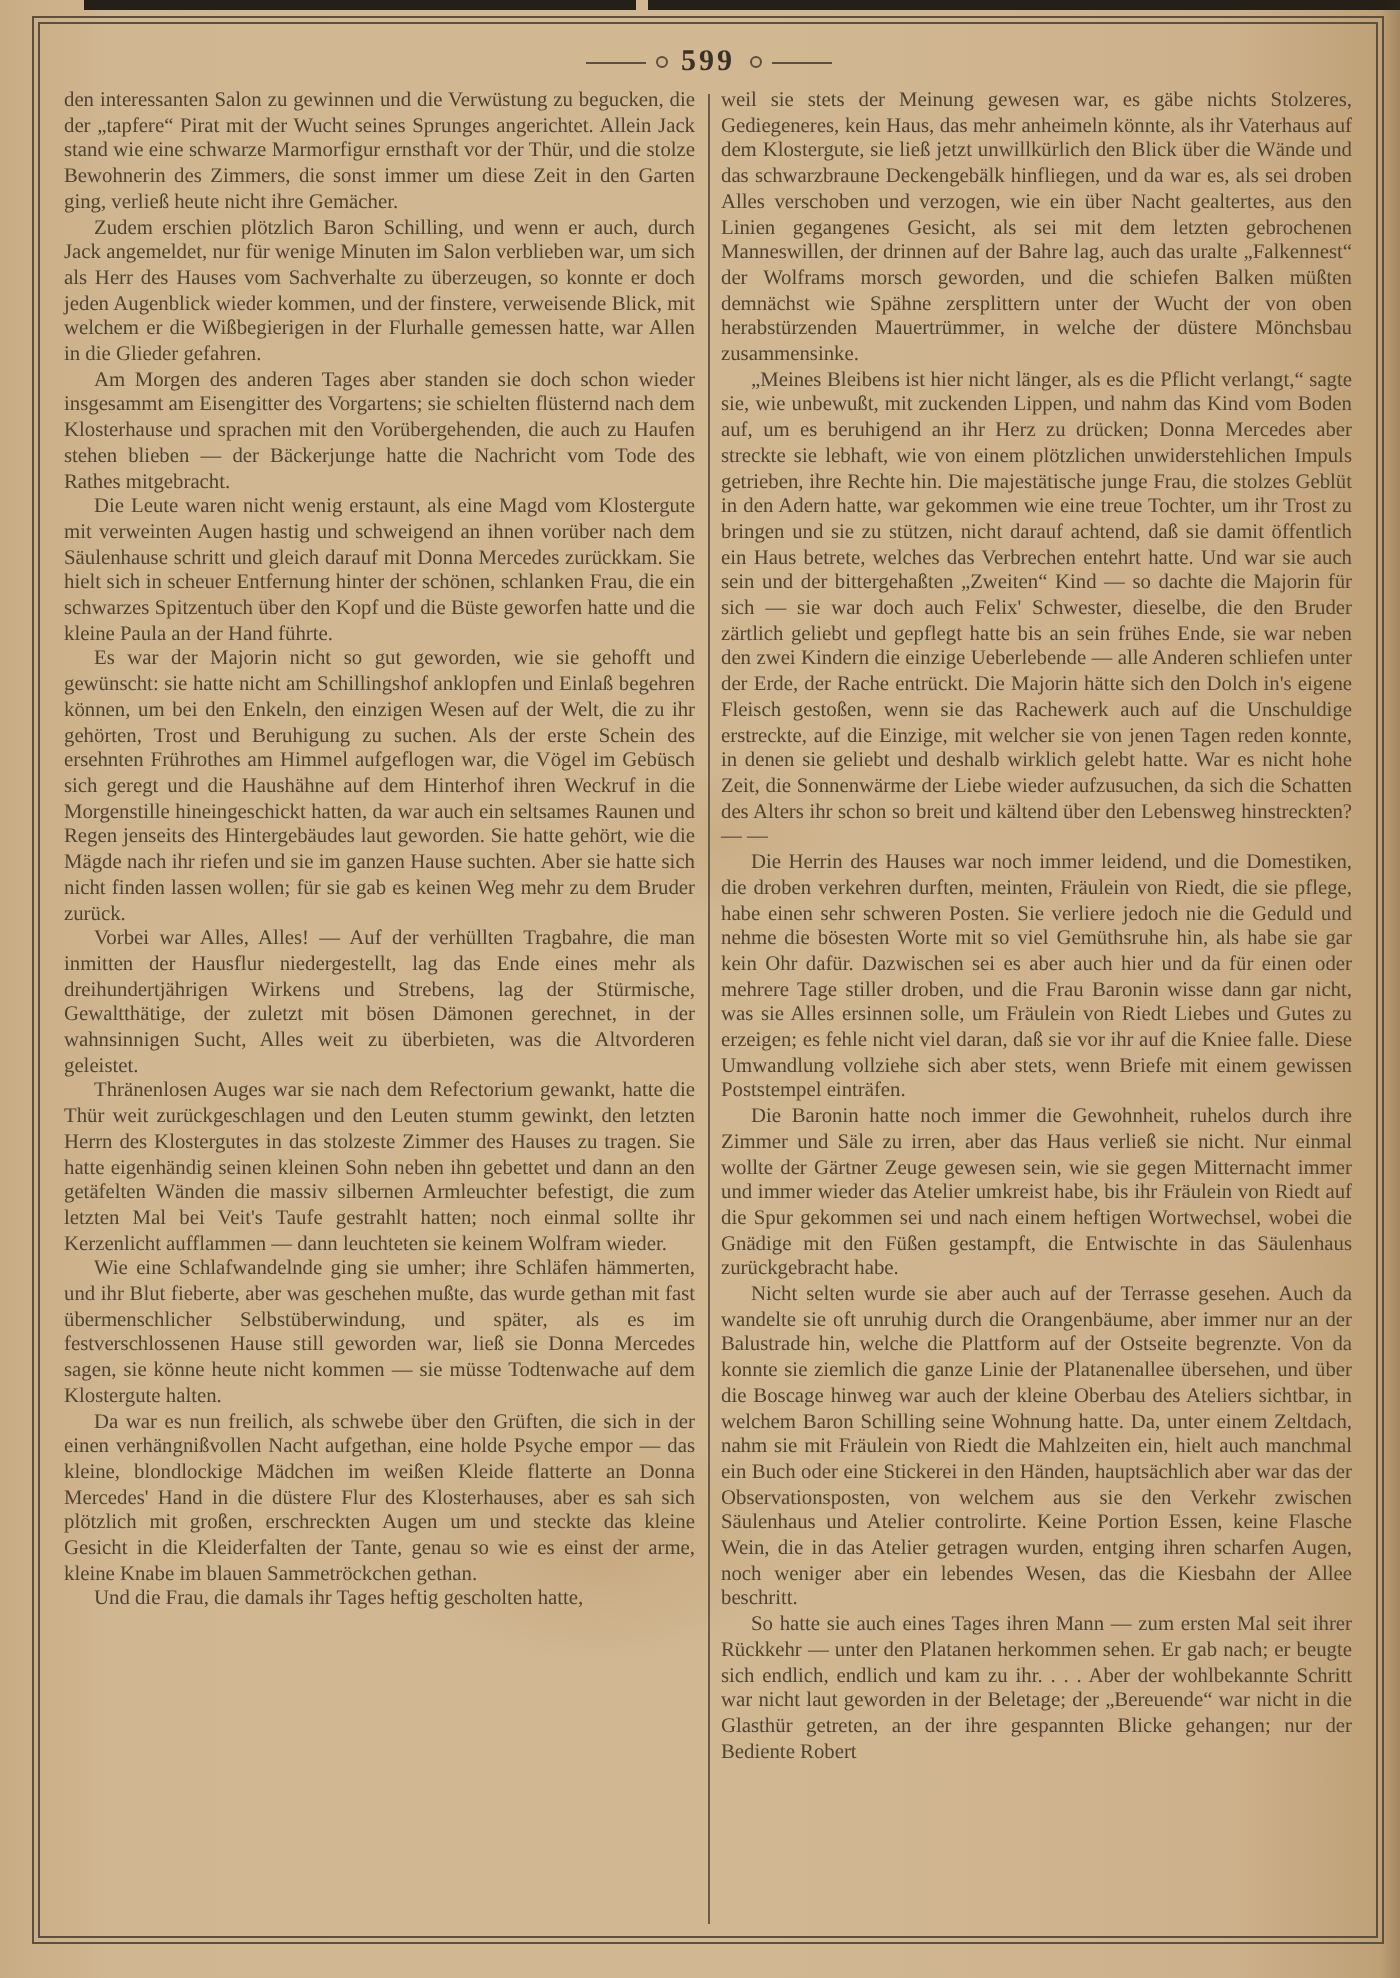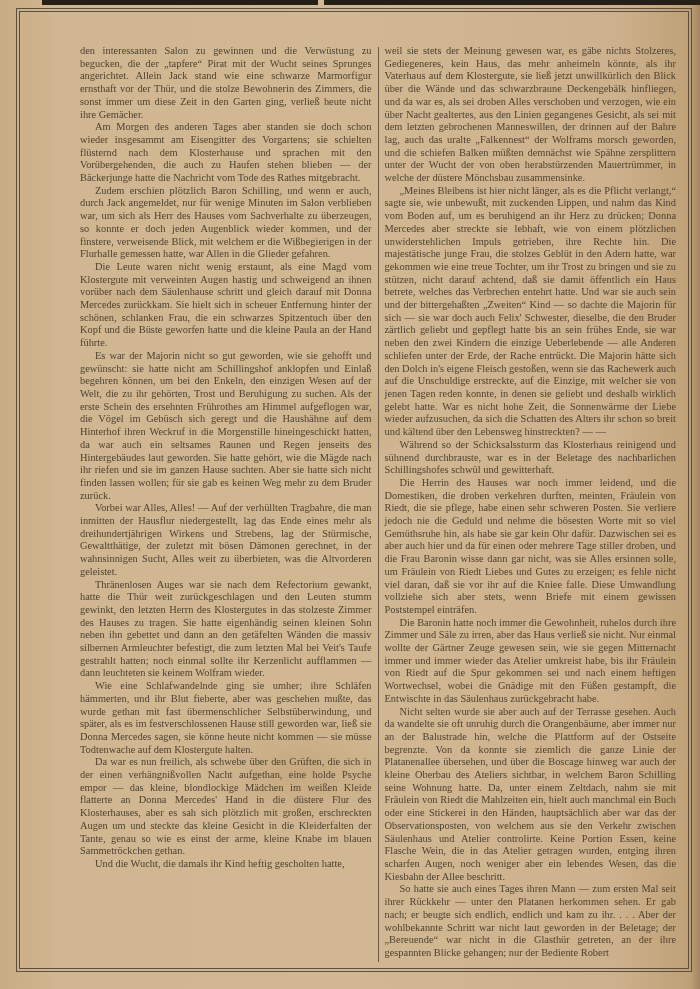--- a/index.html
+++ b/index.html
@@ -33,21 +33,21 @@
     position:absolute;top:9px;left:0;right:0;height:20px;
     display:flex;align-items:center;justify-content:center;gap:7px;
     color:#41382a;
   }
   .num{font-weight:bold;font-size:15px;letter-spacing:1.5px;color:#3b3225;}
   .orn{display:flex;align-items:center;gap:5px;}
   .dash{display:inline-block;width:30px;height:0;border-top:1px solid #5d4f3e;}
   .circ{display:inline-block;width:4px;height:4px;border:1px solid #5d4f3e;border-radius:50%;}
   .columns{
     position:absolute;top:33px;left:8px;right:8px;bottom:6px;
-    display:flex;overflow:hidden;margin-left:48px;
+    display:flex;overflow:hidden;
   }
   .col{
     flex:1 1 0;overflow:hidden;
     font-size:10.4px;line-height:12.7px;text-align:justify;
     color:#4e4231;padding:0 4px;
     text-rendering:optimizeLegibility;
   }
   .divider{width:1px;background:#6b5c48;margin:2px 2px 0 2px;}
   .col p{margin:0;text-indent:15px;}
   .col p.no-indent{text-indent:0;}
@@ -55,39 +55,49 @@
 </head>
 <body>
 
 <div class="page">
   <div class="top-bar seg1"></div>
   <div class="top-bar seg2"></div>
 
   <div class="frame">
     <div class="frame-inner">
 
+      <div class="pagenum-row">
+        <span class="orn">
+          <span class="dash"></span>
+          <span class="circ"></span>
+        </span>
+        <span class="num">599</span>
+        <span class="orn">
+          <span class="circ"></span>
+          <span class="dash"></span>
+        </span>
+      </div>
 
       <div class="columns">
         <div class="col">
             <p class="no-indent">den interessanten Salon zu gewinnen und die Verwüstung zu begucken, die der „tapfere“ Pirat mit der Wucht seines Sprunges angerichtet. Allein Jack stand wie eine schwarze Marmorfigur ernsthaft vor der Thür, und die stolze Bewohnerin des Zimmers, die sonst immer um diese Zeit in den Garten ging, verließ heute nicht ihre Gemächer.</p>
+            <p>Zudem erschien plötzlich Baron Schilling, und wenn er auch, durch Jack angemeldet, nur für wenige Minuten im Salon verblieben war, um sich als Herr des Hauses vom Sachverhalte zu überzeugen, so konnte er doch jeden Augenblick wieder kommen, und der finstere, verweisende Blick, mit welchem er die Wißbegierigen in der Flurhalle gemessen hatte, war Allen in die Glieder gefahren.</p>
             <p>Am Morgen des anderen Tages aber standen sie doch schon wieder insgesammt am Eisengitter des Vorgartens; sie schielten flüsternd nach dem Klosterhause und sprachen mit den Vorübergehenden, die auch zu Haufen stehen blieben — der Bäckerjunge hatte die Nachricht vom Tode des Rathes mitgebracht.</p>
-            <p>Zudem erschien plötzlich Baron Schilling, und wenn er auch, durch Jack angemeldet, nur für wenige Minuten im Salon verblieben war, um sich als Herr des Hauses vom Sachverhalte zu überzeugen, so konnte er doch jeden Augenblick wieder kommen, und der finstere, verweisende Blick, mit welchem er die Wißbegierigen in der Flurhalle gemessen hatte, war Allen in die Glieder gefahren.</p>
             <p>Die Leute waren nicht wenig erstaunt, als eine Magd vom Klostergute mit verweinten Augen hastig und schweigend an ihnen vorüber nach dem Säulenhause schritt und gleich darauf mit Donna Mercedes zurückkam. Sie hielt sich in scheuer Entfernung hinter der schönen, schlanken Frau, die ein schwarzes Spitzentuch über den Kopf und die Büste geworfen hatte und die kleine Paula an der Hand führte.</p>
             <p>Es war der Majorin nicht so gut geworden, wie sie gehofft und gewünscht: sie hatte nicht am Schillingshof anklopfen und Einlaß begehren können, um bei den Enkeln, den einzigen Wesen auf der Welt, die zu ihr gehörten, Trost und Beruhigung zu suchen. Als der erste Schein des ersehnten Frührothes am Himmel aufgeflogen war, die Vögel im Gebüsch sich geregt und die Haushähne auf dem Hinterhof ihren Weckruf in die Morgenstille hineingeschickt hatten, da war auch ein seltsames Raunen und Regen jenseits des Hintergebäudes laut geworden. Sie hatte gehört, wie die Mägde nach ihr riefen und sie im ganzen Hause suchten. Aber sie hatte sich nicht finden lassen wollen; für sie gab es keinen Weg mehr zu dem Bruder zurück.</p>
             <p>Vorbei war Alles, Alles! — Auf der verhüllten Tragbahre, die man inmitten der Hausflur niedergestellt, lag das Ende eines mehr als dreihundertjährigen Wirkens und Strebens, lag der Stürmische, Gewaltthätige, der zuletzt mit bösen Dämonen gerechnet, in der wahnsinnigen Sucht, Alles weit zu überbieten, was die Altvorderen geleistet.</p>
             <p>Thränenlosen Auges war sie nach dem Refectorium gewankt, hatte die Thür weit zurückgeschlagen und den Leuten stumm gewinkt, den letzten Herrn des Klostergutes in das stolzeste Zimmer des Hauses zu tragen. Sie hatte eigenhändig seinen kleinen Sohn neben ihn gebettet und dann an den getäfelten Wänden die massiv silbernen Armleuchter befestigt, die zum letzten Mal bei Veit's Taufe gestrahlt hatten; noch einmal sollte ihr Kerzenlicht aufflammen — dann leuchteten sie keinem Wolfram wieder.</p>
             <p>Wie eine Schlafwandelnde ging sie umher; ihre Schläfen hämmerten, und ihr Blut fieberte, aber was geschehen mußte, das wurde gethan mit fast übermenschlicher Selbstüberwindung, und später, als es im festverschlossenen Hause still geworden war, ließ sie Donna Mercedes sagen, sie könne heute nicht kommen — sie müsse Todtenwache auf dem Klostergute halten.</p>
             <p>Da war es nun freilich, als schwebe über den Grüften, die sich in der einen verhängnißvollen Nacht aufgethan, eine holde Psyche empor — das kleine, blondlockige Mädchen im weißen Kleide flatterte an Donna Mercedes' Hand in die düstere Flur des Klosterhauses, aber es sah sich plötzlich mit großen, erschreckten Augen um und steckte das kleine Gesicht in die Kleiderfalten der Tante, genau so wie es einst der arme, kleine Knabe im blauen Sammetröckchen gethan.</p>
-            <p>Und die Wucht, die damals ihr Kind heftig gescholten hatte,</p>
+            <p>Und die Frau, die damals ihr Tages heftig gescholten hatte,</p>
           </div>
         <div class="divider"></div>
         <div class="col">
             <p class="no-indent">weil sie stets der Meinung gewesen war, es gäbe nichts Stolzeres, Gediegeneres, kein Haus, das mehr anheimeln könnte, als ihr Vaterhaus auf dem Klostergute, sie ließ jetzt unwillkürlich den Blick über die Wände und das schwarzbraune Deckengebälk hinfliegen, und da war es, als sei droben Alles verschoben und verzogen, wie ein über Nacht gealtertes, aus den Linien gegangenes Gesicht, als sei mit dem letzten gebrochenen Manneswillen, der drinnen auf der Bahre lag, auch das uralte „Falkennest“ der Wolframs morsch geworden, und die schiefen Balken müßten demnächst wie Spähne zersplittern unter der Wucht der von oben herabstürzenden Mauertrümmer, in welche der düstere Mönchsbau zusammensinke.</p>
             <p>„Meines Bleibens ist hier nicht länger, als es die Pflicht verlangt,“ sagte sie, wie unbewußt, mit zuckenden Lippen, und nahm das Kind vom Boden auf, um es beruhigend an ihr Herz zu drücken; Donna Mercedes aber streckte sie lebhaft, wie von einem plötzlichen unwiderstehlichen Impuls getrieben, ihre Rechte hin. Die majestätische junge Frau, die stolzes Geblüt in den Adern hatte, war gekommen wie eine treue Tochter, um ihr Trost zu bringen und sie zu stützen, nicht darauf achtend, daß sie damit öffentlich ein Haus betrete, welches das Verbrechen entehrt hatte. Und war sie auch sein und der bittergehaßten „Zweiten“ Kind — so dachte die Majorin für sich — sie war doch auch Felix' Schwester, dieselbe, die den Bruder zärtlich geliebt und gepflegt hatte bis an sein frühes Ende, sie war neben den zwei Kindern die einzige Ueberlebende — alle Anderen schliefen unter der Erde, der Rache entrückt. Die Majorin hätte sich den Dolch in's eigene Fleisch gestoßen, wenn sie das Rachewerk auch auf die Unschuldige erstreckte, auf die Einzige, mit welcher sie von jenen Tagen reden konnte, in denen sie geliebt und deshalb wirklich gelebt hatte. War es nicht hohe Zeit, die Sonnenwärme der Liebe wieder aufzusuchen, da sich die Schatten des Alters ihr schon so breit und kältend über den Lebensweg hinstreckten? — —</p>
-            <p>Während so der Schicksalssturm das Klosterhaus reinigend und sühnend durchbrauste, war es in der Beletage des nachbarlichen Schillingshofes schwül und gewitterhaft.</p>
             <p>Die Herrin des Hauses war noch immer leidend, und die Domestiken, die droben verkehren durften, meinten, Fräulein von Riedt, die sie pflege, habe einen sehr schweren Posten. Sie verliere jedoch nie die Geduld und nehme die bösesten Worte mit so viel Gemüthsruhe hin, als habe sie gar kein Ohr dafür. Dazwischen sei es aber auch hier und da für einen oder mehrere Tage stiller droben, und die Frau Baronin wisse dann gar nicht, was sie Alles ersinnen solle, um Fräulein von Riedt Liebes und Gutes zu erzeigen; es fehle nicht viel daran, daß sie vor ihr auf die Kniee falle. Diese Umwandlung vollziehe sich aber stets, wenn Briefe mit einem gewissen Poststempel einträfen.</p>
             <p>Die Baronin hatte noch immer die Gewohnheit, ruhelos durch ihre Zimmer und Säle zu irren, aber das Haus verließ sie nicht. Nur einmal wollte der Gärtner Zeuge gewesen sein, wie sie gegen Mitternacht immer und immer wieder das Atelier umkreist habe, bis ihr Fräulein von Riedt auf die Spur gekommen sei und nach einem heftigen Wortwechsel, wobei die Gnädige mit den Füßen gestampft, die Entwischte in das Säulenhaus zurückgebracht habe.</p>
             <p>Nicht selten wurde sie aber auch auf der Terrasse gesehen. Auch da wandelte sie oft unruhig durch die Orangenbäume, aber immer nur an der Balustrade hin, welche die Plattform auf der Ostseite begrenzte. Von da konnte sie ziemlich die ganze Linie der Platanenallee übersehen, und über die Boscage hinweg war auch der kleine Oberbau des Ateliers sichtbar, in welchem Baron Schilling seine Wohnung hatte. Da, unter einem Zeltdach, nahm sie mit Fräulein von Riedt die Mahlzeiten ein, hielt auch manchmal ein Buch oder eine Stickerei in den Händen, hauptsächlich aber war das der Observationsposten, von welchem aus sie den Verkehr zwischen Säulenhaus und Atelier controlirte. Keine Portion Essen, keine Flasche Wein, die in das Atelier getragen wurden, entging ihren scharfen Augen, noch weniger aber ein lebendes Wesen, das die Kiesbahn der Allee beschritt.</p>
             <p>So hatte sie auch eines Tages ihren Mann — zum ersten Mal seit ihrer Rückkehr — unter den Platanen herkommen sehen. Er gab nach; er beugte sich endlich, endlich und kam zu ihr. . . . Aber der wohlbekannte Schritt war nicht laut geworden in der Beletage; der „Bereuende“ war nicht in die Glasthür getreten, an der ihre gespannten Blicke gehangen; nur der Bediente Robert</p>
           </div>
       </div>
 
     </div>
   </div>
 

